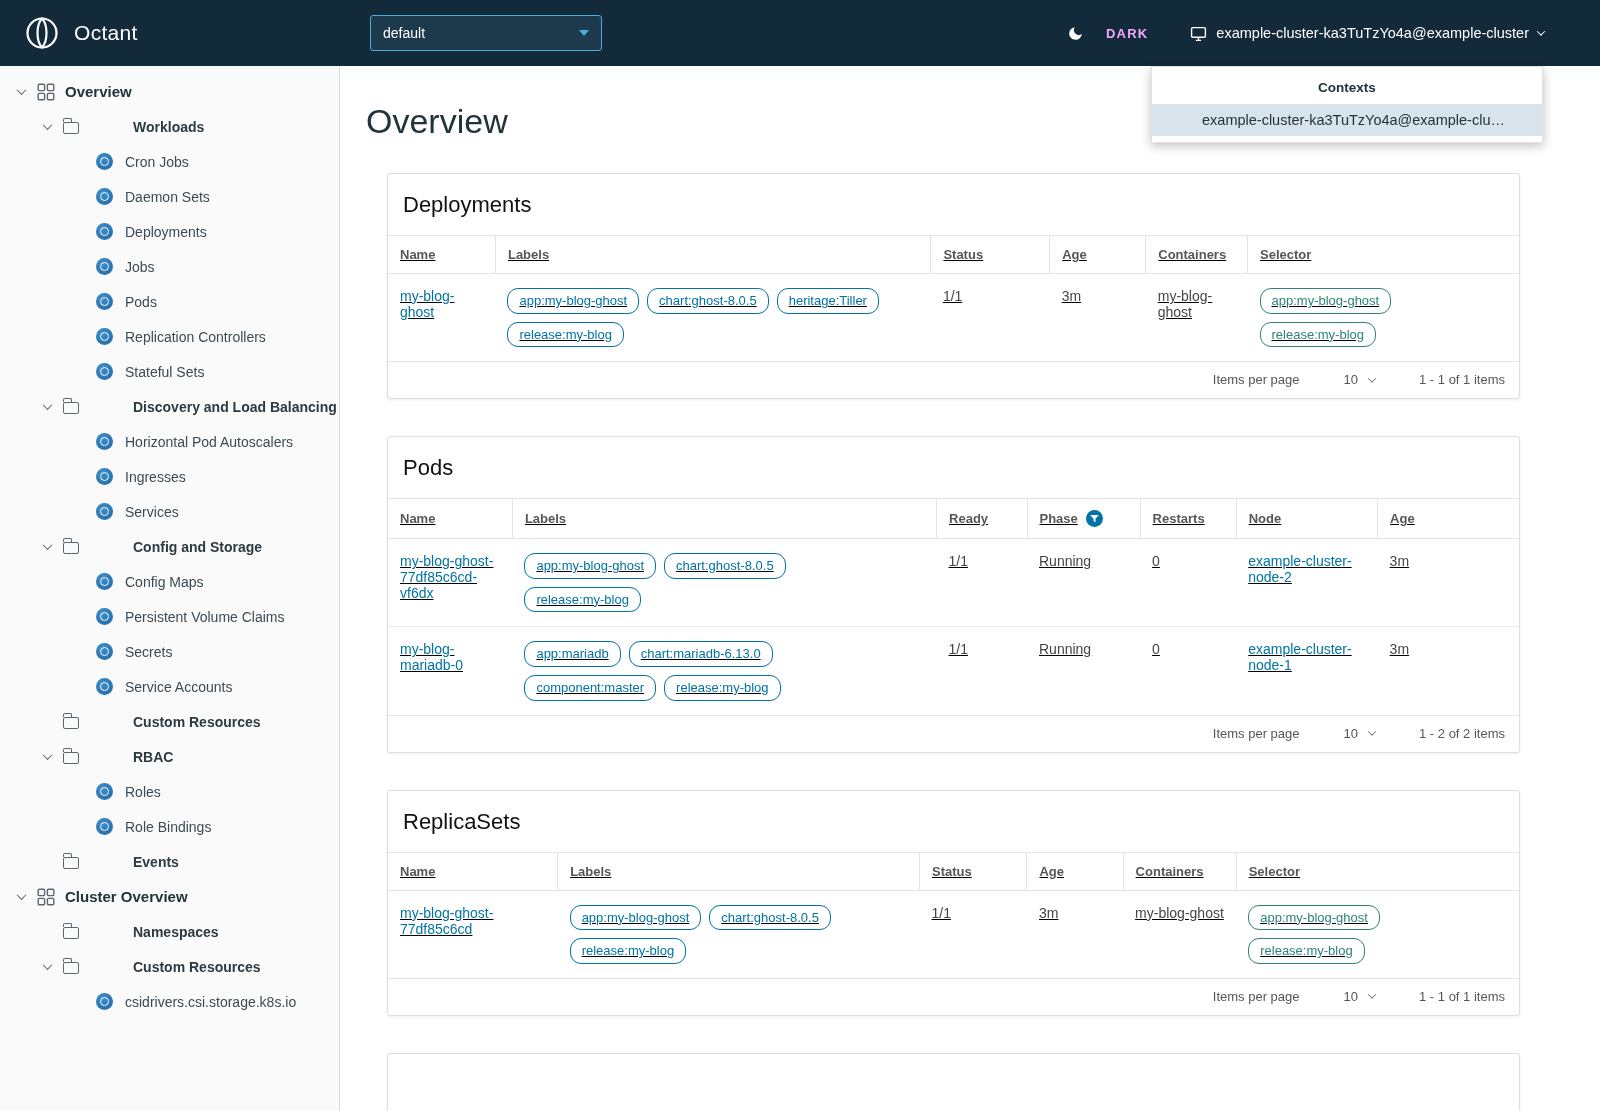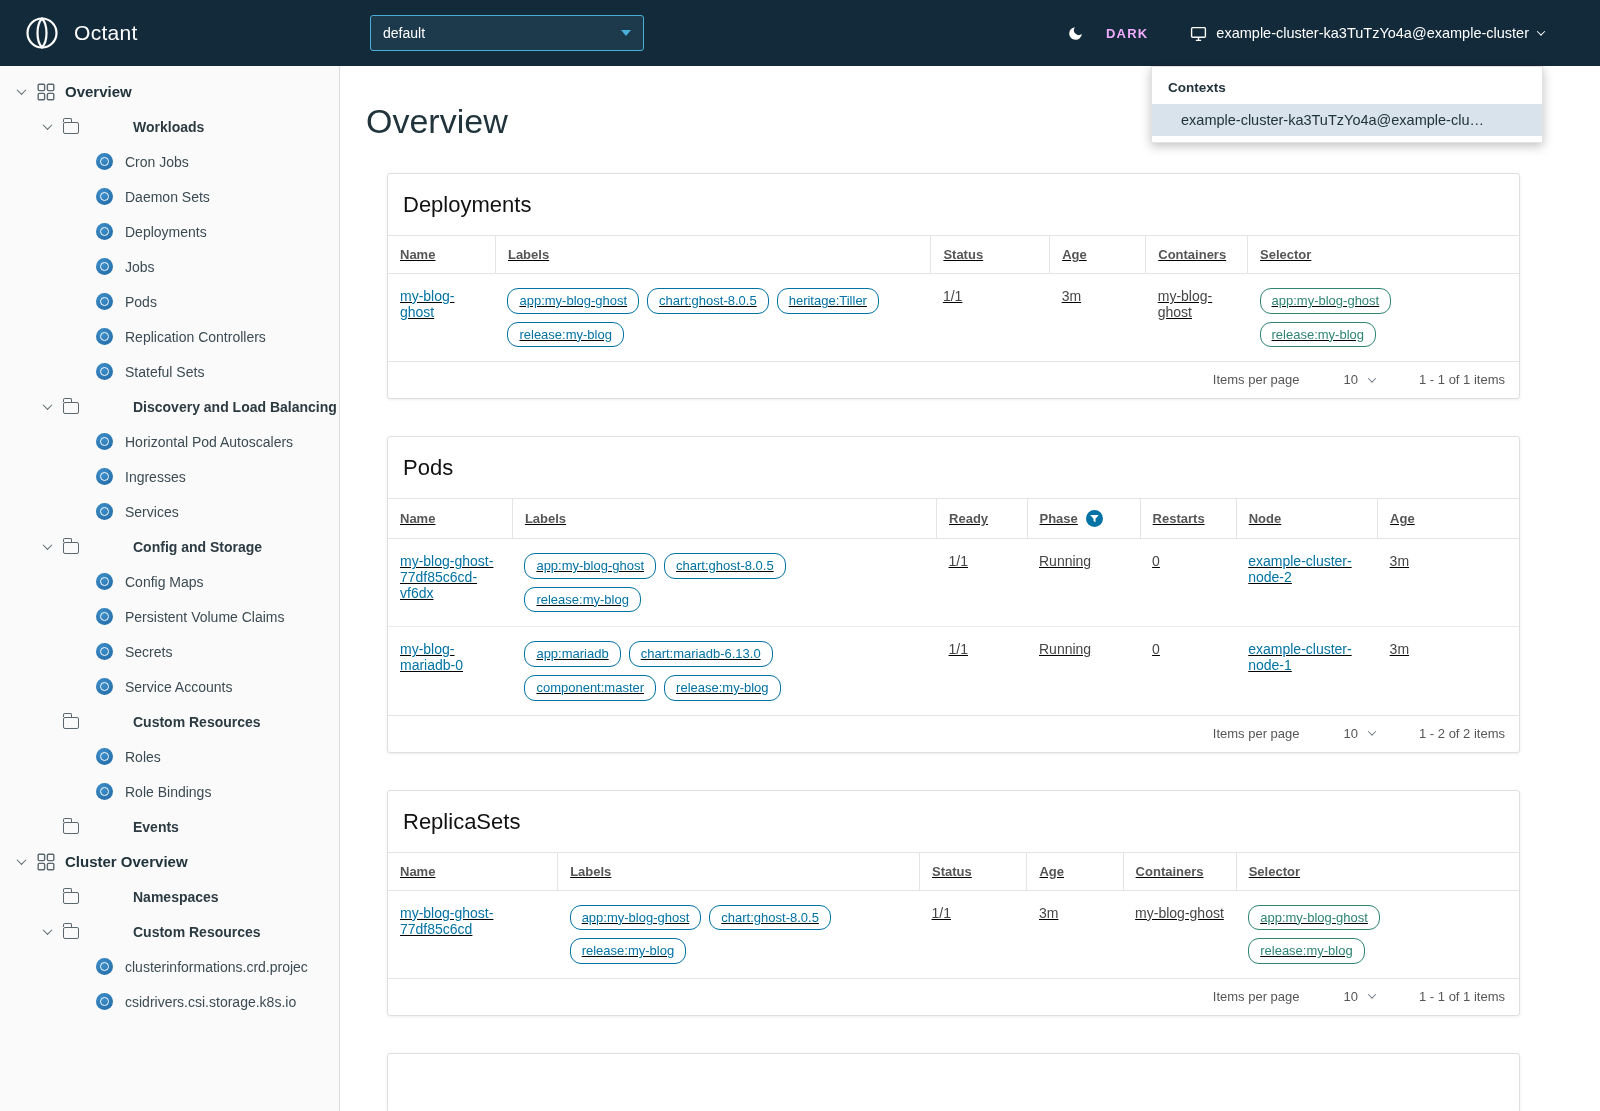--- a/index.html
+++ b/index.html
@@ -7,21 +7,21 @@
               font-family:"Liberation Sans", sans-serif; }
   body { position:relative; }
 
   .app { display:flex; flex-direction:column; height:100%; }
 
   
   .header { flex:0 0 66px; height:66px; background:#132a3a; display:flex;
             align-items:center; padding:0 56px 0 24px; }
   .brand { display:flex; align-items:center; gap:14px; width:346px; flex:0 0 auto; }
   .app-name { color:#fff; font-size:21px; letter-spacing:.3px; }
-  .ns-select { width:274px; height:36px; background:#1d3a4d; border:1px solid #49afd9;
+  .ns-select { width:232px; height:36px; background:#1d3a4d; border:1px solid #49afd9;
                border-radius:3px; display:flex; align-items:center; justify-content:space-between;
                padding:0 12px; color:#fff; font-size:14px; cursor:pointer; flex:0 0 auto; }
   .tri { width:0; height:0; border-left:5px solid transparent; border-right:5px solid transparent;
          border-top:6px solid #49afd9; }
   .filter-field { display:flex; align-items:center; border-bottom:1px solid #9fb0ba;
                   width:330px; margin-left:30px; padding-bottom:2px; }
   .filter-field input { flex:1; background:transparent; border:0; outline:none;
                         color:#e8f1f5; font-size:14.5px; padding:6px 2px; }
   .filter-field input::placeholder { color:#ccd8de; }
   .cv { display:inline-block; width:7px; height:7px; border-right:1.6px solid #5a676e;
@@ -30,21 +30,21 @@
   .cv.gray  { border-color:#737d82; width:6px; height:6px; }
   .spacer { flex:1; }
   .theme-toggle { display:flex; align-items:center; gap:22px; color:#f0abfc; font-size:13px;
                   font-weight:700; letter-spacing:1.2px; cursor:pointer; }
   .context-switcher { display:flex; align-items:center; gap:9px; color:#fff; font-size:14.5px;
                       margin-left:42px; cursor:pointer; }
 
   
   .context-panel { position:absolute; top:66px; right:57px; width:392px; background:#fff;
                    border:1px solid #e2e2e2; box-shadow:0 3px 10px rgba(0,0,0,.25);
-                   z-index:20; padding-bottom:6px; }
+                   z-index:20; padding-bottom:6px;text-align:center; }
   .context-title { font-size:13.5px; font-weight:700; color:#21333b; padding:13px 16px 9px; }
   .context-item { font-size:14.5px; color:#4a4a4a; padding:8px 16px 8px 29px; cursor:pointer;
                   white-space:nowrap; overflow:hidden; text-overflow:ellipsis; }
   .context-item.selected { background:#d8e3ec; color:#21333b; }
 
   
   .bodyrow { flex:1; display:flex; overflow:hidden; }
 
   
   .sidebar { flex:0 0 340px; width:340px; background:#fafafa; border-right:1px solid #d8dde0;
@@ -241,20 +241,27 @@
       </div>
 
       <div class="srow d1">
         <span class="chev none">
             <span class="cv"></span>
           </span>
         <span class="ficon"></span>
         <span class="slabel">Custom Resources</span>
       </div>
 
+      <div class="srow d1">
+        <span class="chev">
+            <span class="cv"></span>
+          </span>
+        <span class="ficon"></span>
+        <span class="slabel">RBAC</span>
+      </div>
       <div class="srow d2">
         <span class="ricon"></span>
         <span class="slabel">Roles</span>
       </div>
       <div class="srow d2">
         <span class="ricon"></span>
         <span class="slabel">Role Bindings</span>
       </div>
 
       <div class="srow d1">
@@ -286,24 +293,20 @@
           </span>
         <span class="ficon"></span>
         <span class="slabel">Namespaces</span>
       </div>
       <div class="srow d1">
         <span class="chev">
             <span class="cv"></span>
           </span>
         <span class="ficon"></span>
         <span class="slabel">Custom Resources</span>
-      </div>
-      <div class="srow d2">
-        <span class="ricon"></span>
-        <span class="slabel">clusterinformations.crd.projec</span>
       </div>
       <div class="srow d2">
         <span class="ricon"></span>
         <span class="slabel">csidrivers.csi.storage.k8s.io</span>
       </div>
     </nav>
 
     <main class="main">
       <h1 class="page-title">Overview</h1>
 

